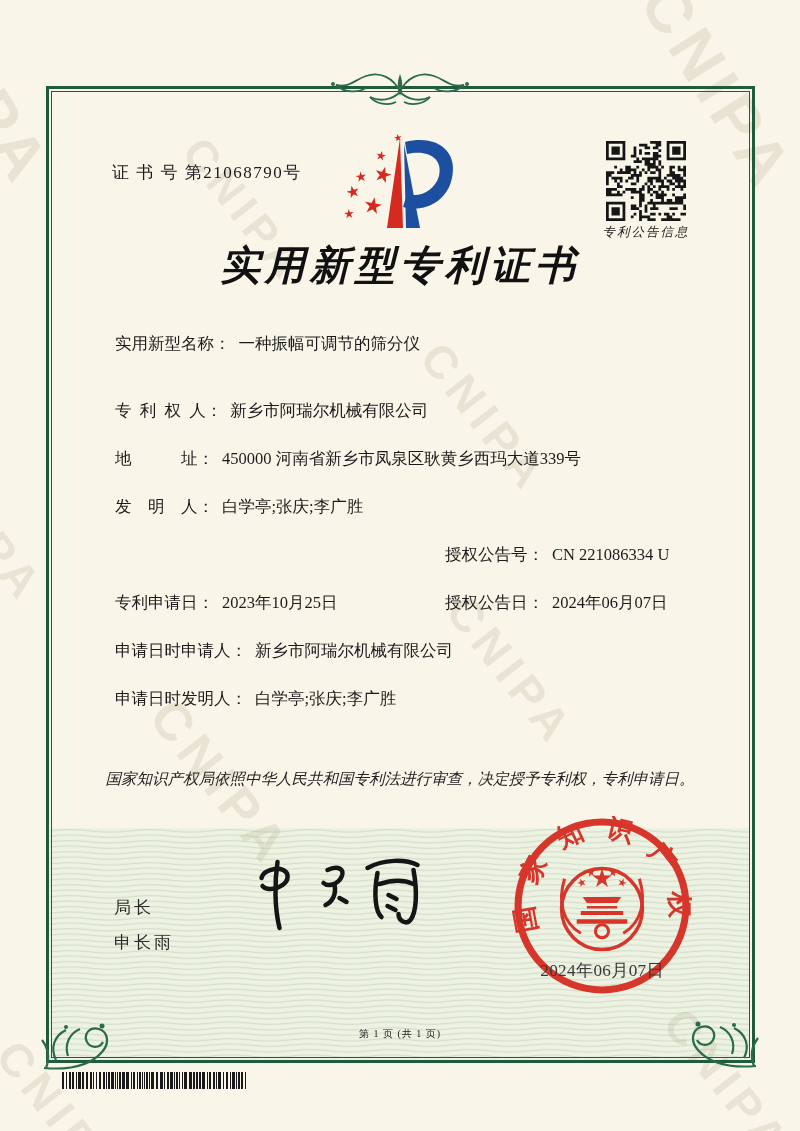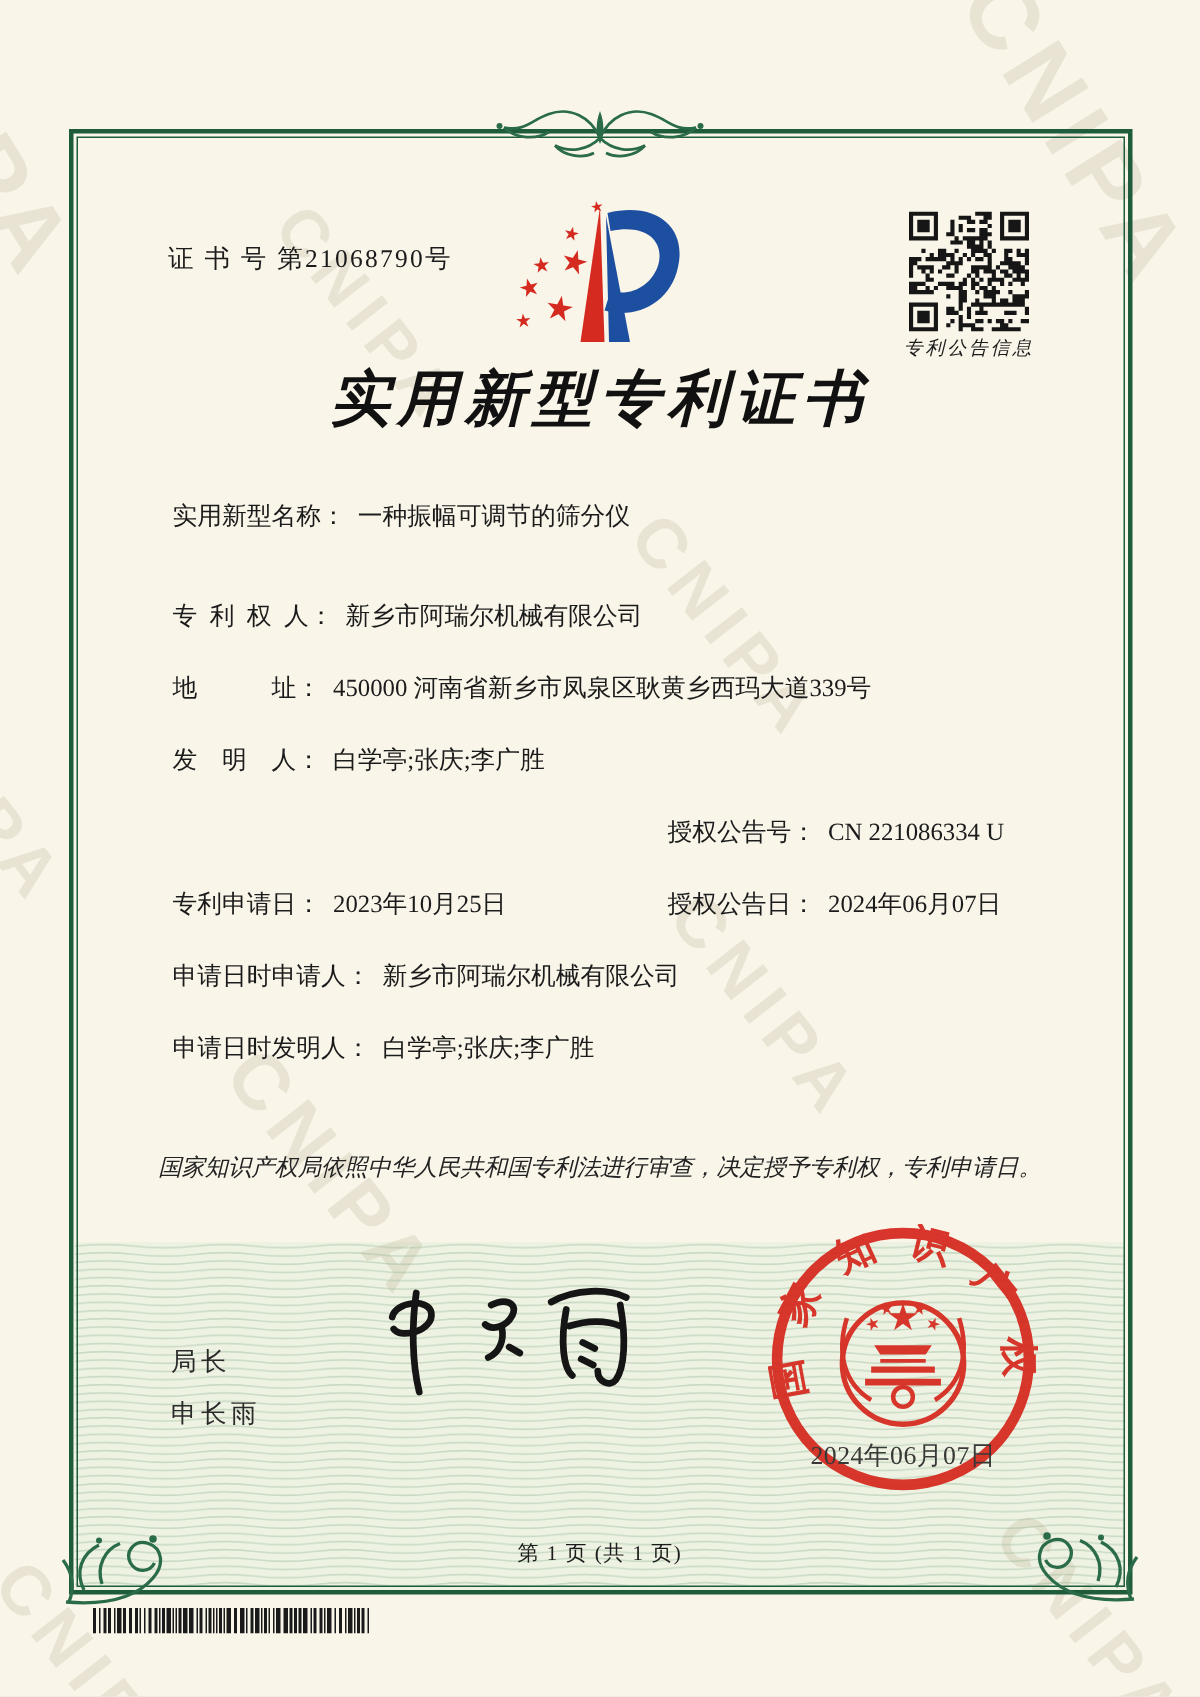--- a/index.html
+++ b/index.html
@@ -19,21 +19,21 @@
          letter-spacing:5px;color:#111;z-index:4;font-style:italic;}
   .row{position:absolute;left:115px;font-size:16.5px;white-space:nowrap;z-index:4;}
   .row.rcol{left:445px;text-align:right;}
   .fval{margin-left:8px;}
   .legal{left:70px;top:762px;width:660px;text-align:center;font-size:15.5px;
          font-style:italic;line-height:33px;color:#222;z-index:4;}
   .signer{position:absolute;left:114px;font-family:"Liberation Sans","DejaVu Sans",sans-serif;
           font-size:17px;letter-spacing:3px;color:#2a2a2a;z-index:5;margin-top:12px;}
   .qr-caption{left:586px;top:224px;width:120px;text-align:center;font-size:12.5px;
               font-style:italic;letter-spacing:2px;z-index:4;}
-  .footer{left:0;top:1027px;width:100%;text-align:center;font-size:14px;
+  .footer{left:0;top:1027px;width:100%;text-align:center;font-size:10px;
           letter-spacing:1px;z-index:4;}
   svg{display:block;}
   .z4{z-index:4;} .z5{z-index:5;} .z6{z-index:6;}
 </style>
 </head>
 <body>
 
 <div class="page">
 
   <span class="wm big" style="left:-55px;top:-35px;font-size:64px;">CNIPA</span>

